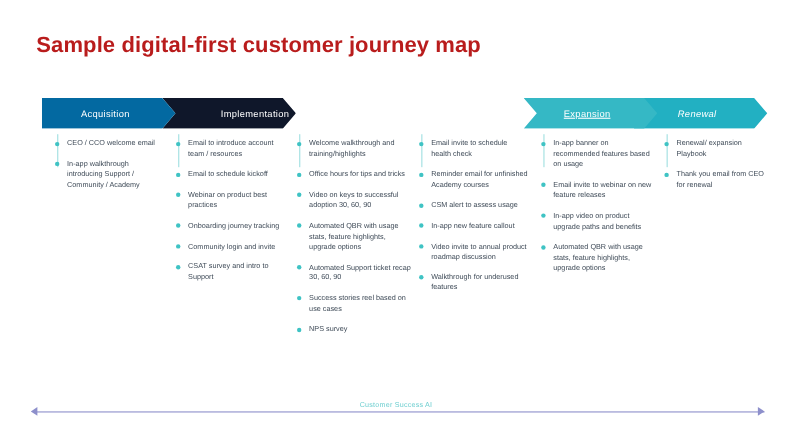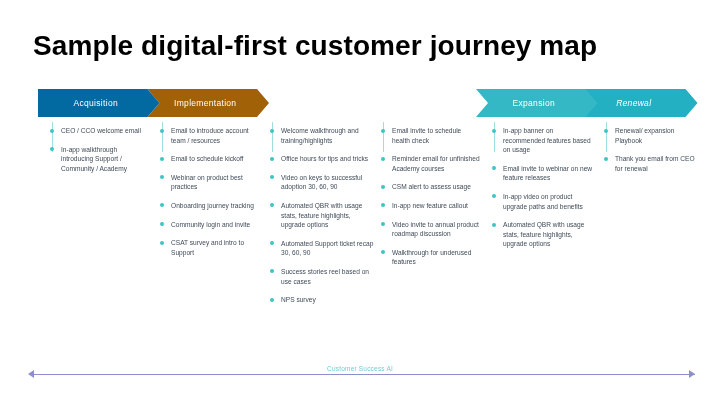--- a/index.html
+++ b/index.html
@@ -16,23 +16,23 @@
   #slide {
     position: relative;
     width: 720px;
     height: 404px;
     background: #ffffff;
   }
   #title {
     position: absolute;
     left: 33px;
     top: 30px;
-    font-size: 28px;
+    font-size: 20px;
     font-weight: bold;
-    color: #000000;
+    color: #b91c1c;
     letter-spacing: 0.1px;
     white-space: nowrap;
   }
   
   #band {
     position: absolute;
     left: 38px;
     top: 89px;
     width: 657px;
     height: 28px;
@@ -123,24 +123,24 @@
 
 <div id="slide">
 
   <div id="title">Sample digital-first customer journey map</div>
 
   <div id="band">
 
   <div class="chev" style="left: 0px; width: 121.5px; background: #0369a1; z-index: 6; clip-path: polygon(0px 0px, 109.5px 0px, 121.5px 14px, 109.5px 28px, 0px 28px);">
         <span>Acquisition</span>
       </div>
-      <div class="chev" style="left: 109.5px; width: 121.5px; background: #a16207; z-index: 5; clip-path: polygon(0px 0px, 109.5px 0px, 121.5px 14px, 109.5px 28px, 0px 28px, 12px 14px);">
+      <div class="chev" style="left: 109.5px; width: 121.5px; background: #0f172a; z-index: 5; clip-path: polygon(0px 0px, 109.5px 0px, 121.5px 14px, 109.5px 28px, 0px 28px, 12px 14px); justify-content: flex-end;">
         <span>Implementation</span>
       </div>
-      <div class="chev" style="left: 438px; width: 121.5px; background: rgb(53, 184, 197); z-index: 2; clip-path: polygon(0px 0px, 109.5px 0px, 121.5px 14px, 109.5px 28px, 0px 28px, 12px 14px);">
+      <div class="chev" style="left: 438px; width: 121.5px; background: rgb(53, 184, 197); z-index: 2; clip-path: polygon(0px 0px, 109.5px 0px, 121.5px 14px, 109.5px 28px, 0px 28px, 12px 14px); text-decoration: underline;">
         <span>Expansion</span>
       </div>
       <div class="chev" style="left: 538px; width: 121.5px; background: rgb(34, 176, 194); z-index: 1; clip-path: polygon(0px 0px, 109.5px 0px, 121.5px 14px, 109.5px 28px, 0px 28px, 12px 14px); font-style: italic;">
         <span>Renewal</span>
       </div>
     </div>
 
   <div class="vline" style="left: 52px; top: 122px; height: 30px;"></div>
     <div class="vline" style="left: 162px; top: 122px; height: 30px;"></div>
     <div class="vline" style="left: 272px; top: 122px; height: 30px;"></div>

